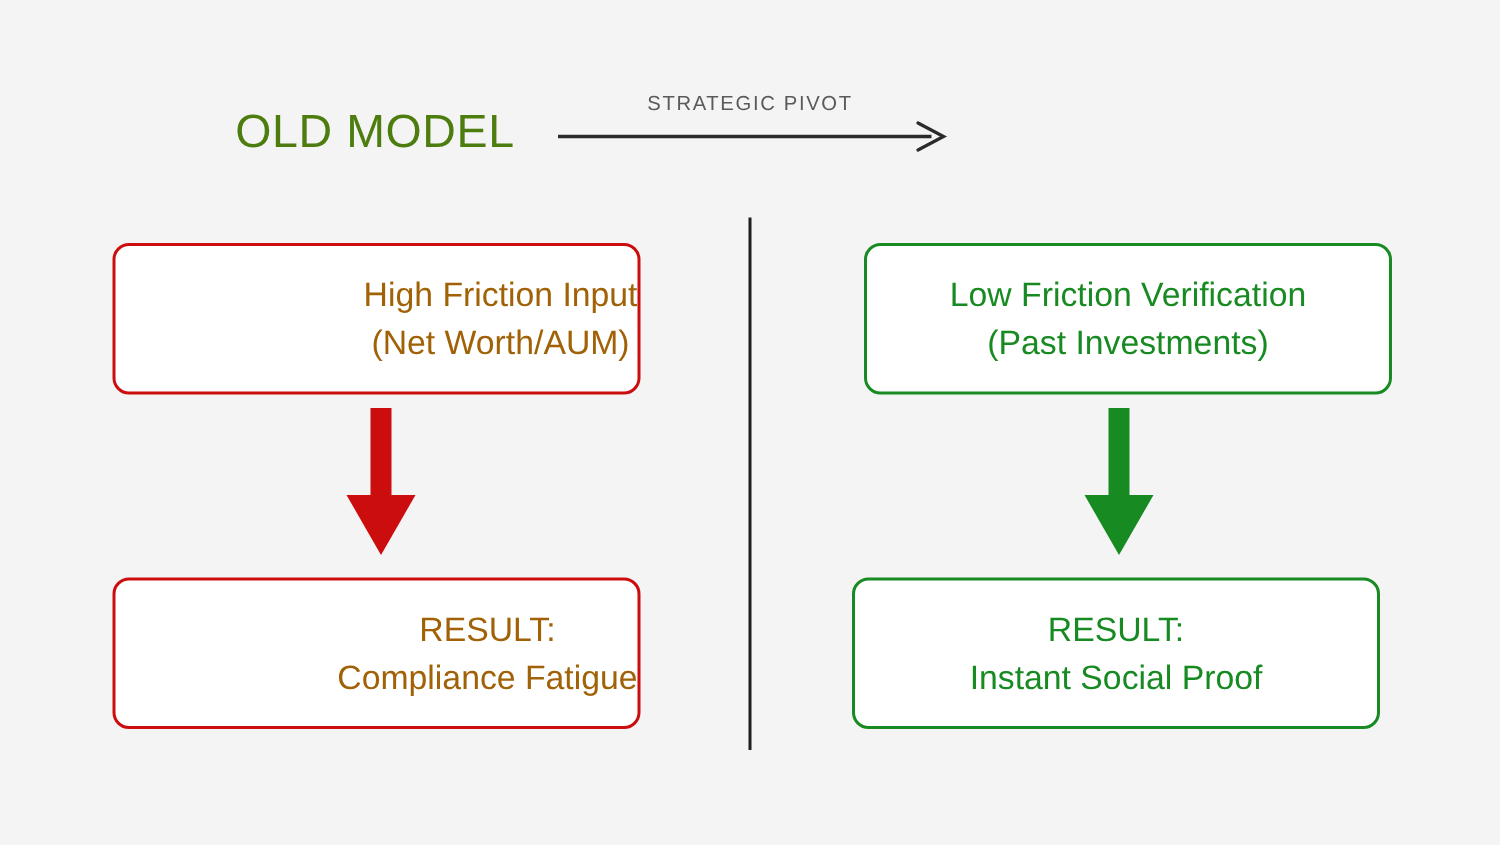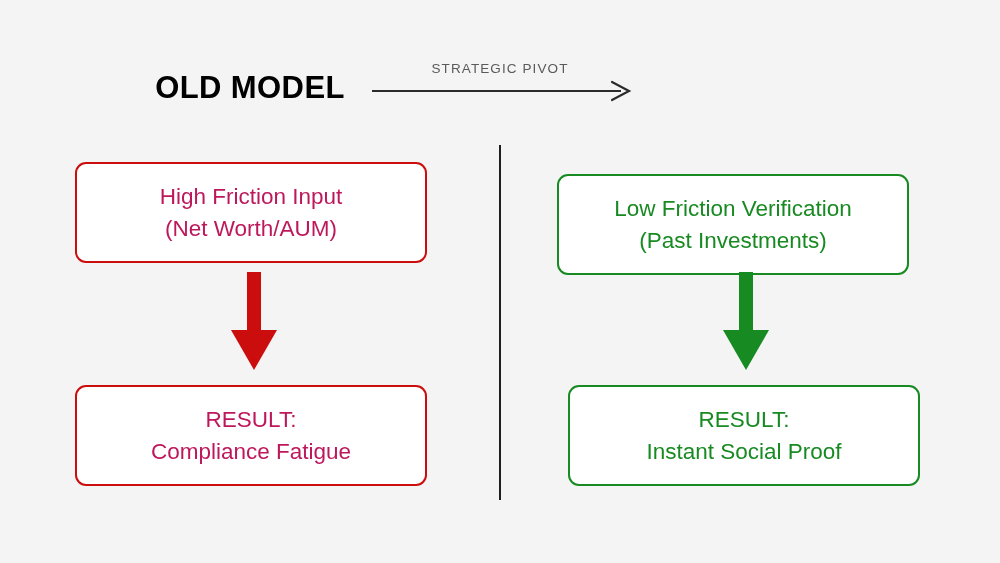--- a/index.html
+++ b/index.html
@@ -17,23 +17,23 @@
     position: relative;
     width: 1000px;
     height: 563px;
     background: #f4f4f4;
   }
 
   
   .col-heading {
     position: absolute;
     font-size: 31px;
-    font-weight: bold;
+    font-weight: normal;
     letter-spacing: 0.4px;
-    color: #000000;
+    color: #4d7c0f;
     white-space: nowrap;
     text-align: center;
   }
   #heading-old {
     left: 0;
     width: 500px;
     top: 70px;
   }
   #heading-new {
     left: 500px;
@@ -85,29 +85,30 @@
     text-align: center;
     font-size: 22.5px;
     line-height: 1.38;
   }
   .node-box .box-text {
     display: block;
     white-space: pre-line;
   }
   .box-red {
     border: 2.6px solid #cc0d0d;
-    color: #be185d;
+    color: #a16207;
+    justify-content: flex-end;
   }
   .box-green {
     border: 2.6px solid #188a22;
     color: #188a22;
   }
   #box-old-top    { left: 75px;  top: 162px; }
   #box-old-bottom { left: 75px;  top: 385px; }
-  #box-new-top    { left: 557px; top: 162px; margin-top: 12px; }
+  #box-new-top    { left: 576px; top: 162px; }
   #box-new-bottom { left: 568px; top: 385px; }
 
   
   .v-arrow {
     position: absolute;
     width: 60px;
     height: 100px;
     top: 272px;
   }
   #arrow-old { left: 224px; }

